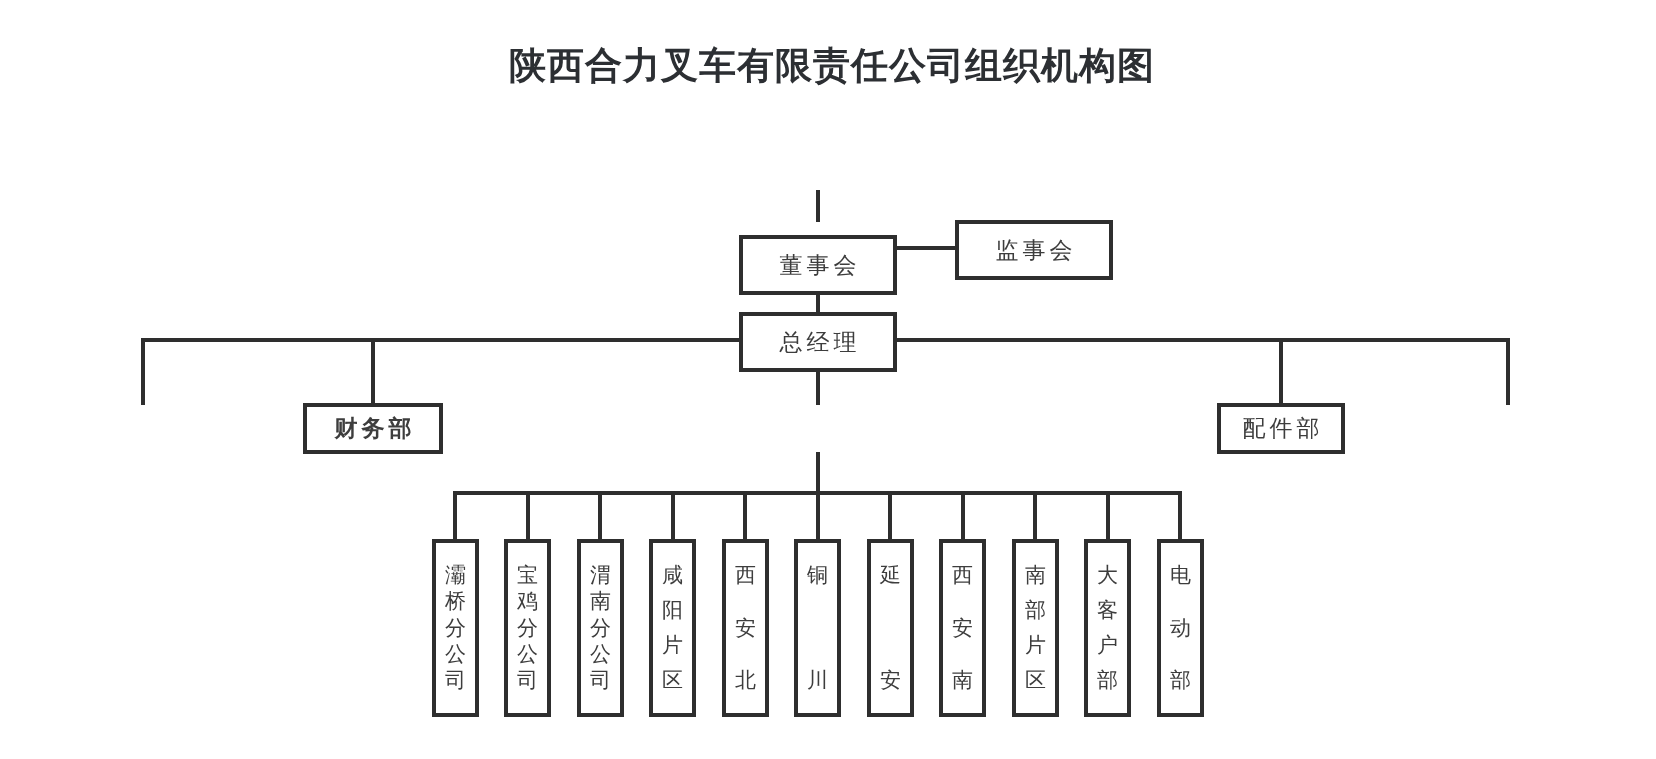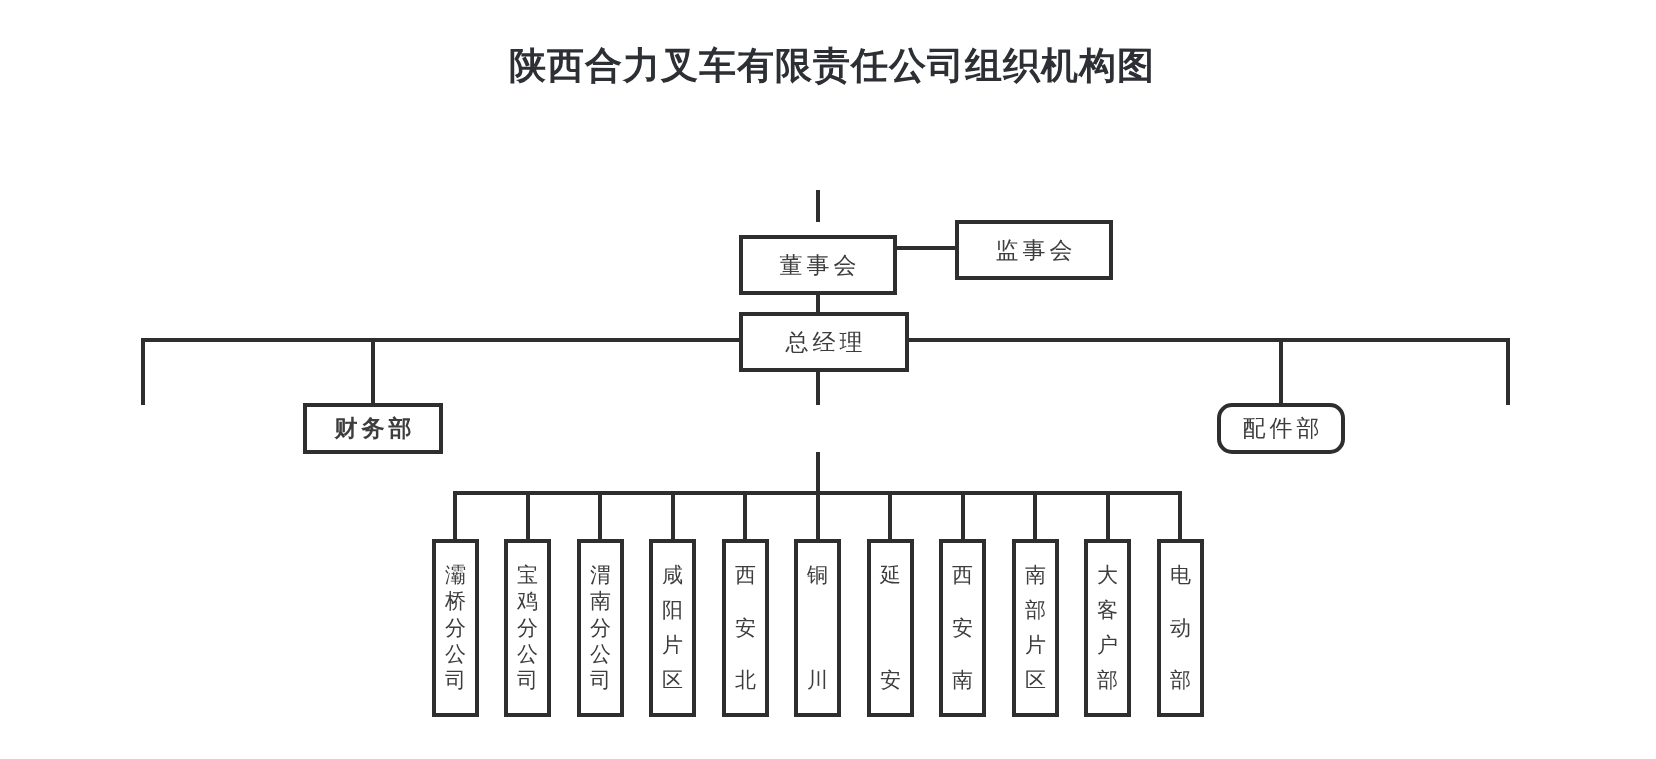--- a/index.html
+++ b/index.html
@@ -90,24 +90,24 @@
   <div class="vline" style="left:743px;  top:491px; height:48px;"></div>
   <div class="vline" style="left:816px;  top:491px; height:48px;"></div>
   <div class="vline" style="left:888px;  top:491px; height:48px;"></div>
   <div class="vline" style="left:961px;  top:491px; height:48px;"></div>
   <div class="vline" style="left:1033px; top:491px; height:48px;"></div>
   <div class="vline" style="left:1106px; top:491px; height:48px;"></div>
   <div class="vline" style="left:1178px; top:491px; height:48px;"></div>
 
   <div class="box" style="left:739px; top:220px; width:158px; height:60px;margin-top:15px;">董事会</div>
   <div class="box" style="left:955px; top:220px; width:158px; height:60px;">监事会</div>
-  <div class="box" style="left:739px; top:312px; width:170px; height:60px;">总经理</div>
+  <div class="box" style="left:739px; top:312px; width:158px; height:60px;">总经理</div>
 
   <div class="box" style="left:303px;  top:403px; width:140px; height:51px;font-weight:bold;">财务部</div>
-  <div class="box" style="left:1217px; top:403px; width:128px; height:51px;border-radius:15px;">配件部</div>
+  <div class="box" style="left:1217px; top:403px; width:128px; height:51px;">配件部</div>
 
   <div class="vbox" style="left:432px;  top:539px; width:47px; height:178px;">
       <span>灞</span>
       <span>桥</span>
       <span>分</span>
       <span>公</span>
       <span>司</span>
     </div>
   <div class="vbox" style="left:504px;  top:539px; width:47px; height:178px;">
       <span>宝</span>

